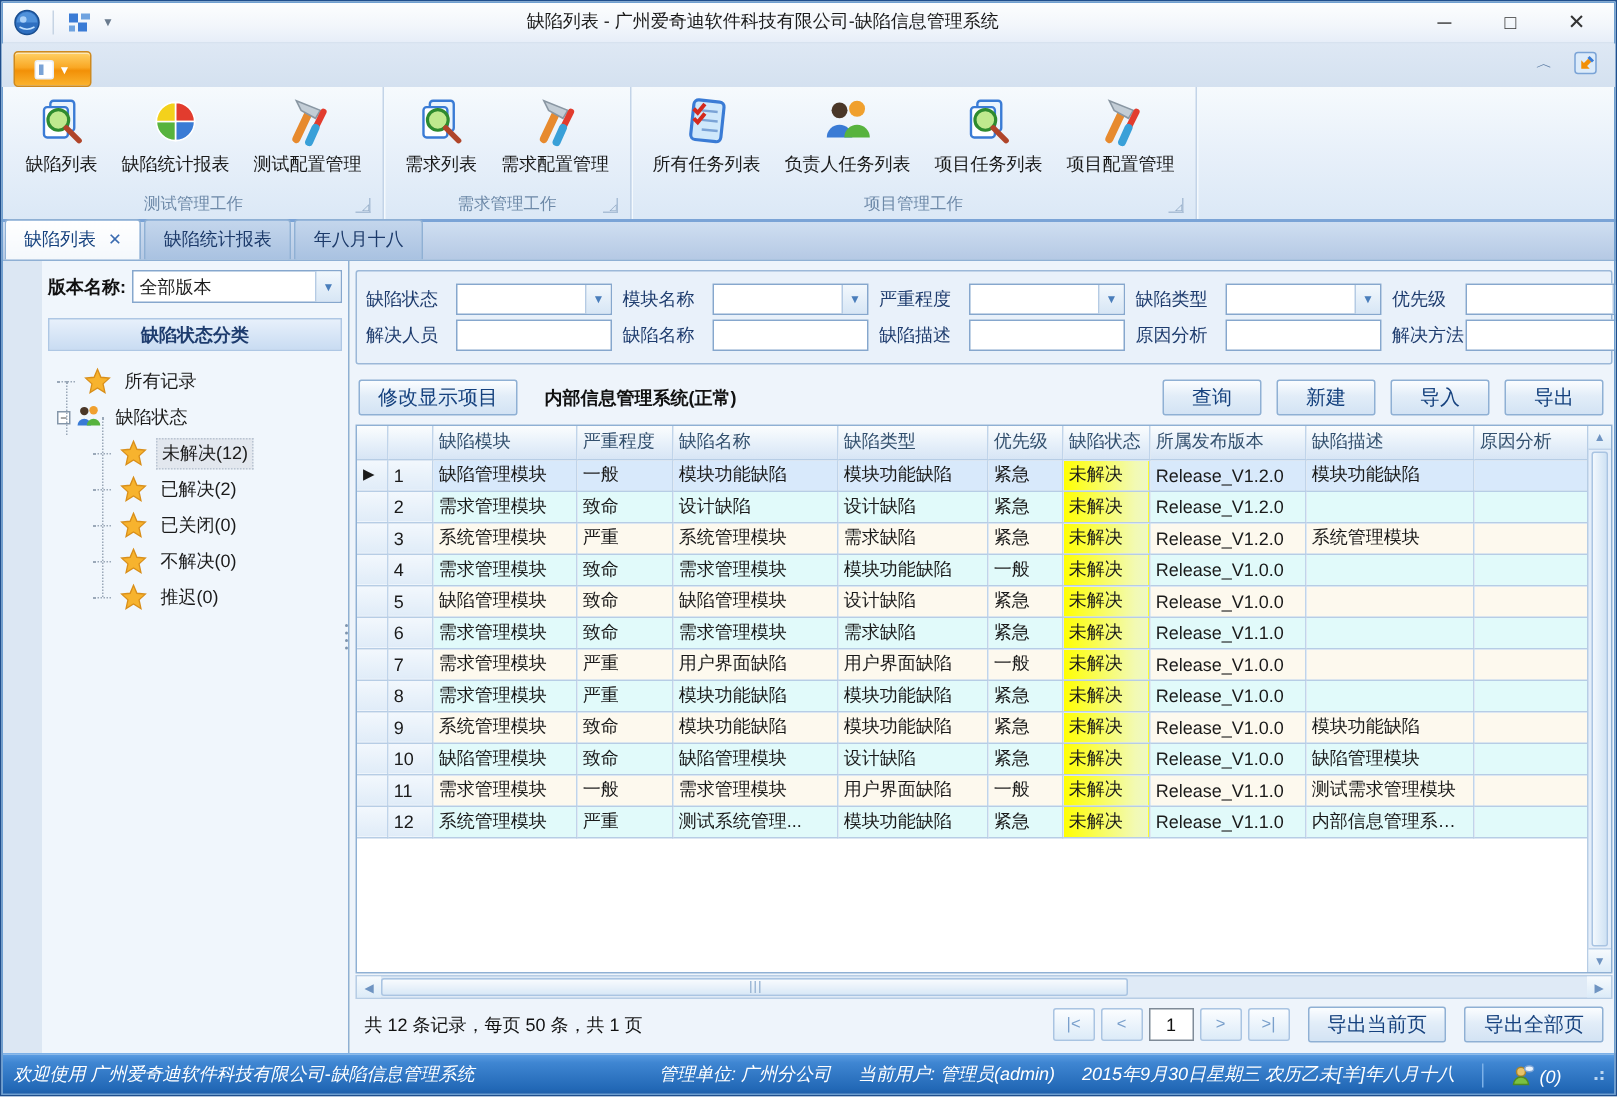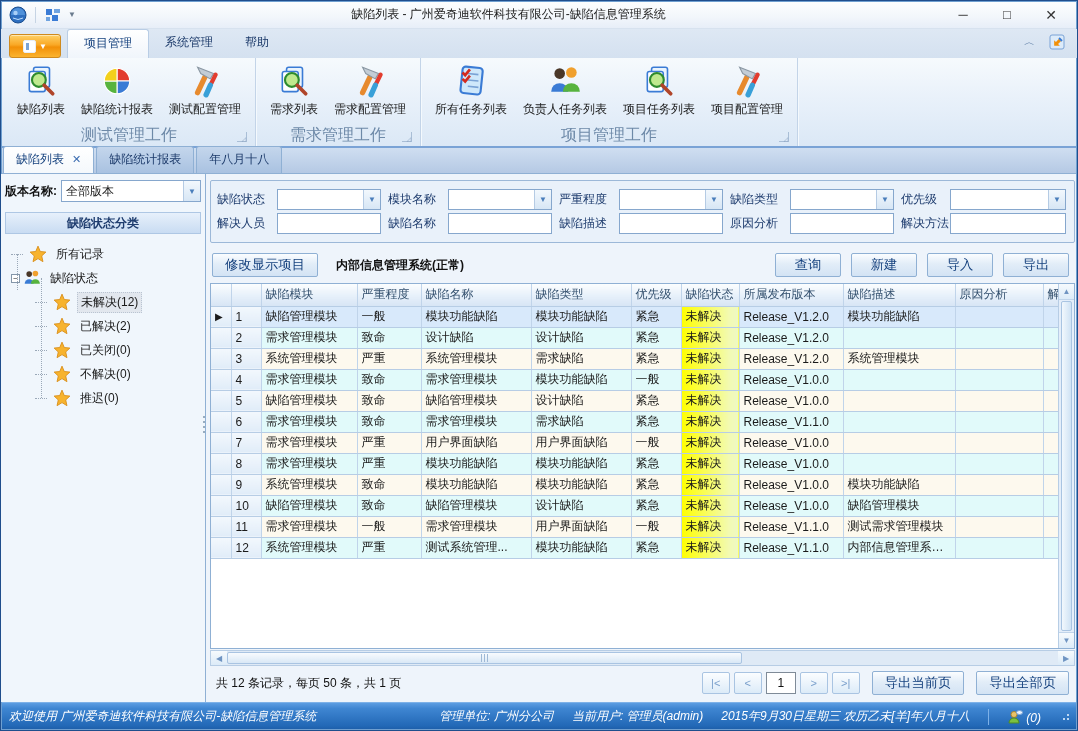--- a/index.html
+++ b/index.html
@@ -28,32 +28,32 @@
   .tabrow-right { position:absolute; right:8px; top:5px; display:flex; gap:10px; align-items:center; }
   .chevron-up { color:#5f7fa6; font-size:11px; transform:scaleY(.8); }
 
   
   .ribbon-body { height:90px; flex:0 0 90px; background:linear-gradient(180deg,#f6fafd 0%,#e9f1fa 45%,#dbe8f6 100%); border-bottom:2px solid #7aa3d6; display:flex; padding:0 2px; }
   .rgroup { display:flex; flex-direction:column; border-right:1px solid #c3d4e8; box-shadow:1px 0 0 #f4f9fd; padding:4px 6px 0; }
   .rbtns { flex:1; display:flex; align-items:flex-start; }
   .rbtn { display:flex; flex-direction:column; align-items:center; padding:2px 8px; border-radius:3px; cursor:default; }
   .rbtn .ricon { width:34px; height:34px; display:flex; align-items:center; justify-content:center; }
   .rbtn .rlab { margin-top:3px; color:#1a1a1a; white-space:nowrap; }
-  .rgroup-label { height:18px; display:flex; align-items:flex-end; justify-content:center; position:relative; color:#6d89a8; font-size:16px; }
+  .rgroup-label { height:18px; display:flex; align-items:flex-start; justify-content:center; position:relative; color:#6d89a8; font-size:11px; }
   .launcher { position:absolute; right:2px; bottom:4px; width:10px; height:10px; border:1px solid #a9bed6; border-top:none; border-left:none; }
   .launcher::after{ content:"◿"; position:absolute; right:0; bottom:-1px; font-size:6px; color:#8aa3c0;}
 
   
   .doctab-strip { height:26px; flex:0 0 26px; background:linear-gradient(180deg,#cfdef1,#b5c9e4); display:flex; align-items:flex-end; padding:2px 2px 0; border-bottom:1px solid #8fb0d4; }
   .dtab { padding:4px 12px 5px; margin-right:2px; border:1px solid #8fb0d4; border-bottom:none; border-radius:3px 3px 0 0; background:linear-gradient(180deg,#c4d6ec,#a9c2e1); color:#1c3a6a; display:flex; gap:8px; align-items:center; cursor:default; }
   .dtab.active { background:linear-gradient(180deg,#ffffff,#f4f8fc); color:#15417e; }
   .dtab .close-x { color:#3a6bb0; font-weight:bold; font-size:11px; }
 
   
-  .main { flex:1; display:flex; background:#fef9c3; min-height:0; }
+  .main { flex:1; display:flex; background:#fef9c3; min-height:0;margin-left:27px; }
   .sidebar { width:205px; flex:0 0 205px; background:#f0f6fc; border-right:1px solid #8fb0d4; position:relative; padding:6px 4px 0; }
   .version-row { display:flex; align-items:center; gap:4px; margin-bottom:10px; }
   .version-label { font-weight:bold; color:#111; white-space:nowrap; }
   .combo { flex:1; height:22px; background:#fff; border:1px solid #86a7cd; display:flex; align-items:center; }
   .combo .val { flex:1; padding:0 4px; color:#1a1a1a; }
   .combo .arrow, .fcombo .arrow { width:17px; height:100%; background:linear-gradient(180deg,#f2f8fd,#d7e6f5); border-left:1px solid #b5cbe4; display:flex; align-items:center; justify-content:center; color:#4a7ebb; font-size:8px; }
   .panel-header { height:22px; margin:0 0 8px; background:linear-gradient(180deg,#e7f0fb,#c9dcf2); border:1px solid #aec7e4; display:flex; align-items:center; justify-content:center; font-weight:bold; color:#1e3c6e; }
   .tree { position:relative; padding-left:6px; }
   .tree-item { height:24px; display:flex; align-items:center; gap:6px; position:relative; }
   .tree-item.lvl2 { padding-left:24px; }
@@ -157,25 +157,20 @@
       <div class="win-btn">□</div>
       <div class="win-btn close">✕</div>
     </div>
   </div>
 
   <div class="ribbon-tabrow">
     <div class="app-button">
       <span class="glyph"></span>
       <span class="caret">▼</span>
     </div>
-    <div id="ribbon-tabs" style="display:flex;">
-        <div class="rtab active">项目管理</div>
-        <div class="rtab">系统管理</div>
-        <div class="rtab">帮助</div>
-      </div>
     <div class="tabrow-right">
       <span class="chevron-up">︿</span>
       <span class="tb-icon" style="width:16px;height:16px;">
         <svg viewBox="0 0 16 16">
             <rect x="1" y="1" width="14" height="14" rx="2" fill="#dcebfa" stroke="#7aa3d6"></rect>
             <path d="M4 9 L8 5 L8 7.5 L12 7.5 L12 10.5 L8 10.5 L8 13 Z" fill="#f29007" transform="rotate(-45 8 9)"></path>
             <path d="M10 4 l3 3" stroke="#3a7bd5" stroke-width="2"></path>
           </svg>
       </span>
     </div>

